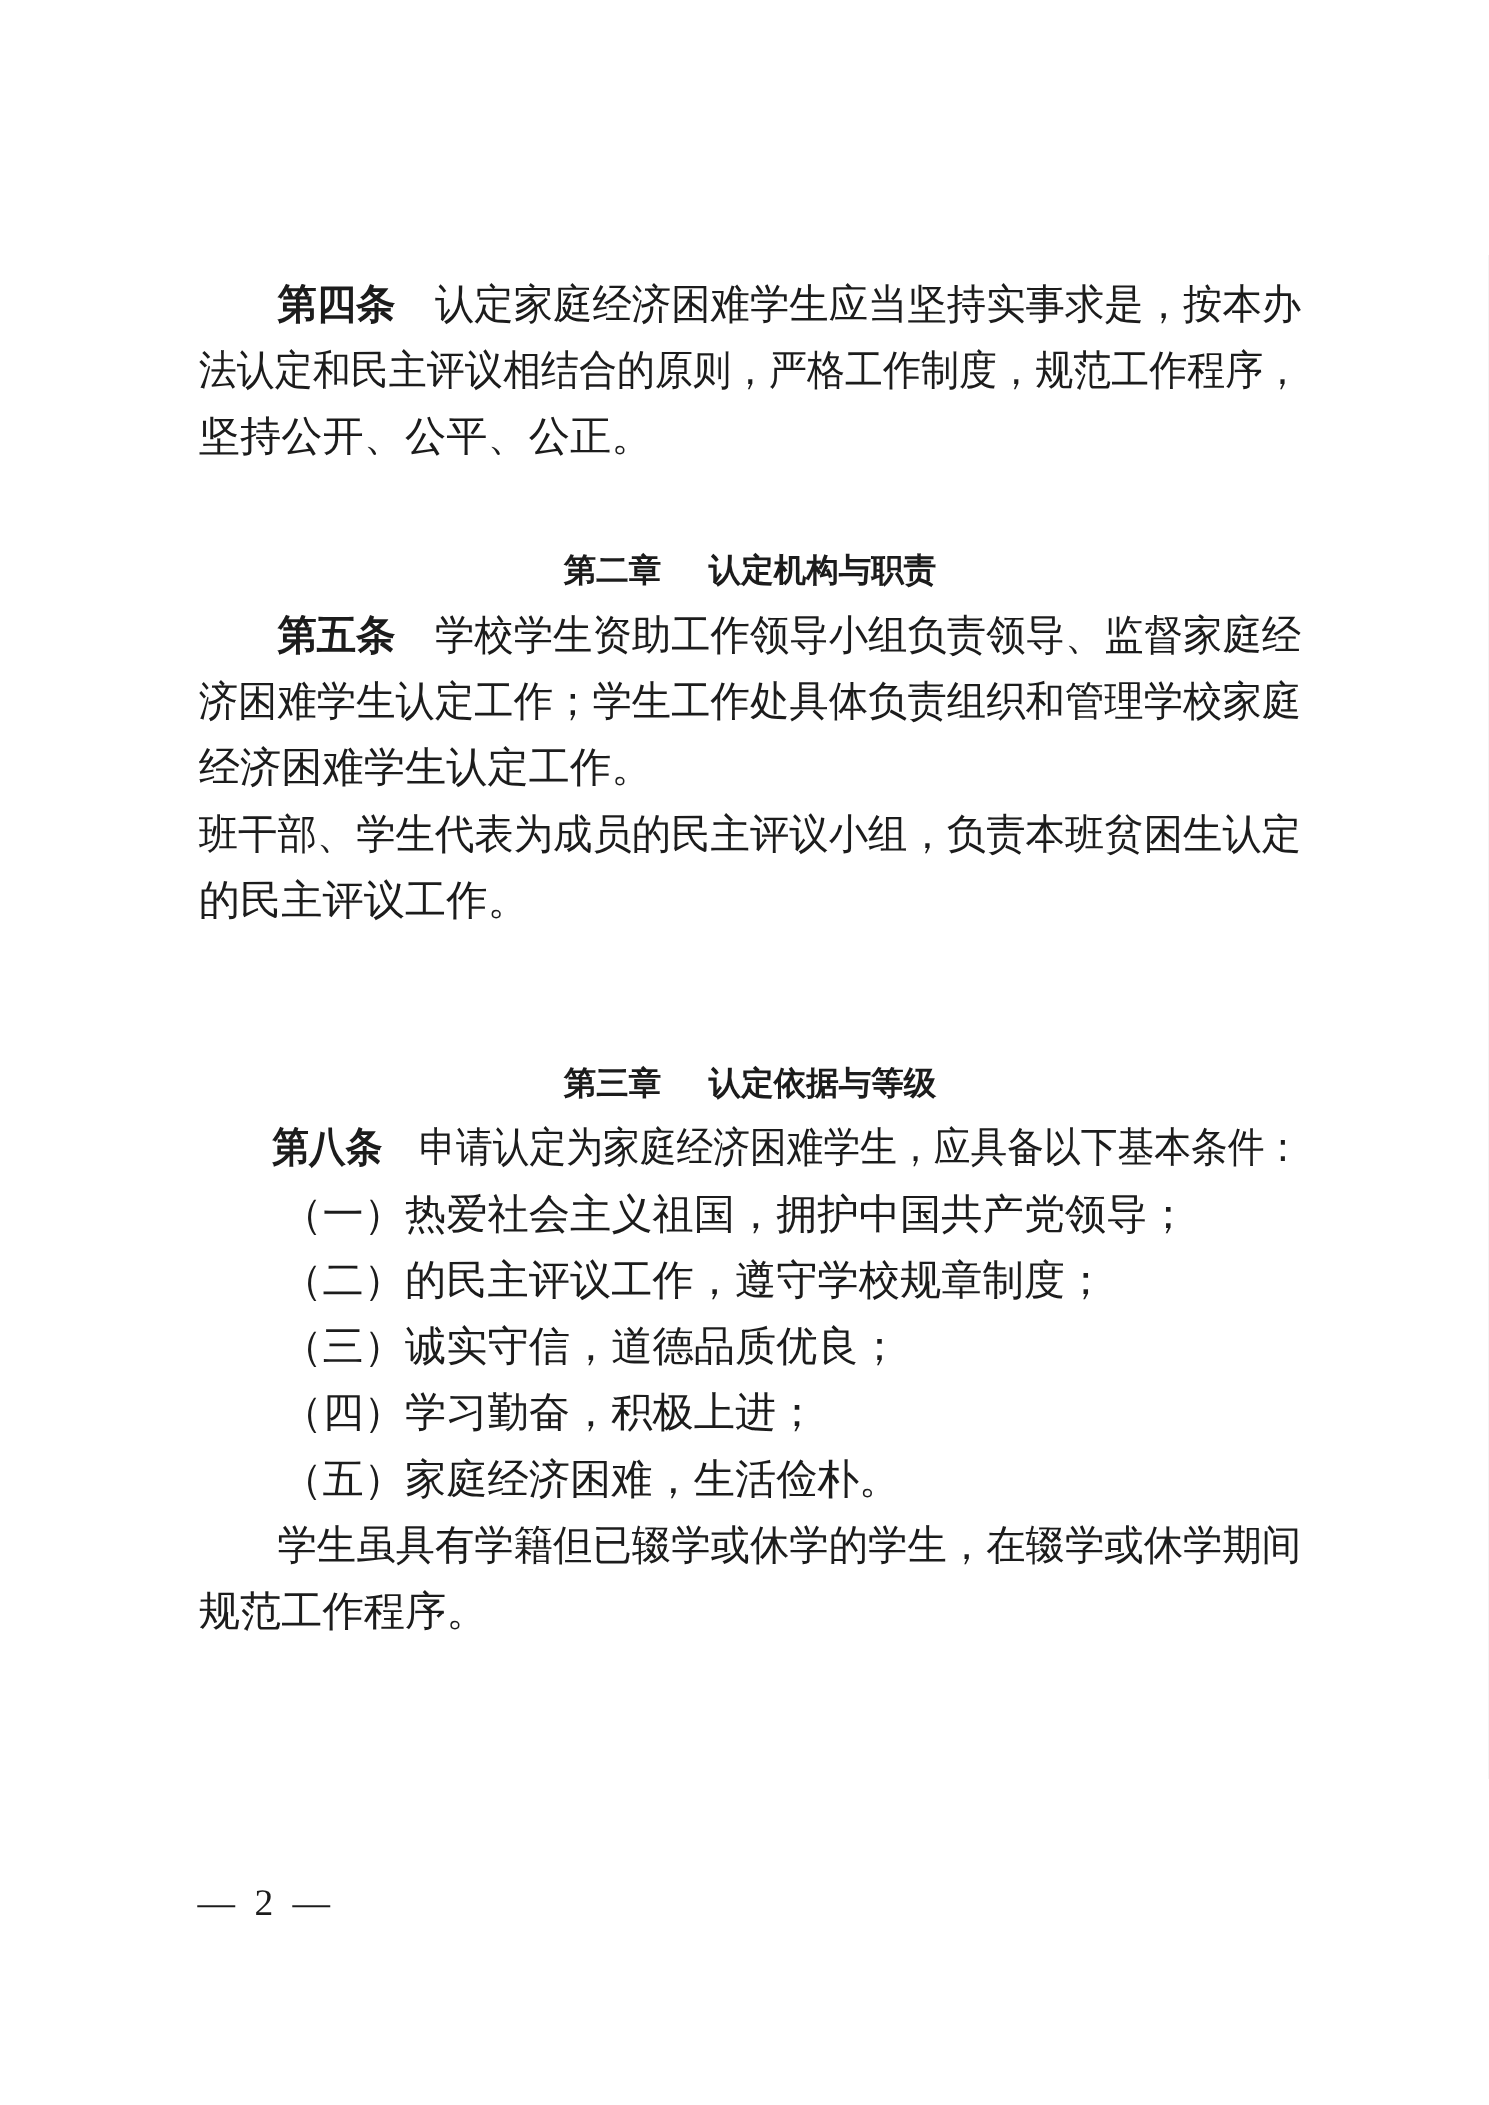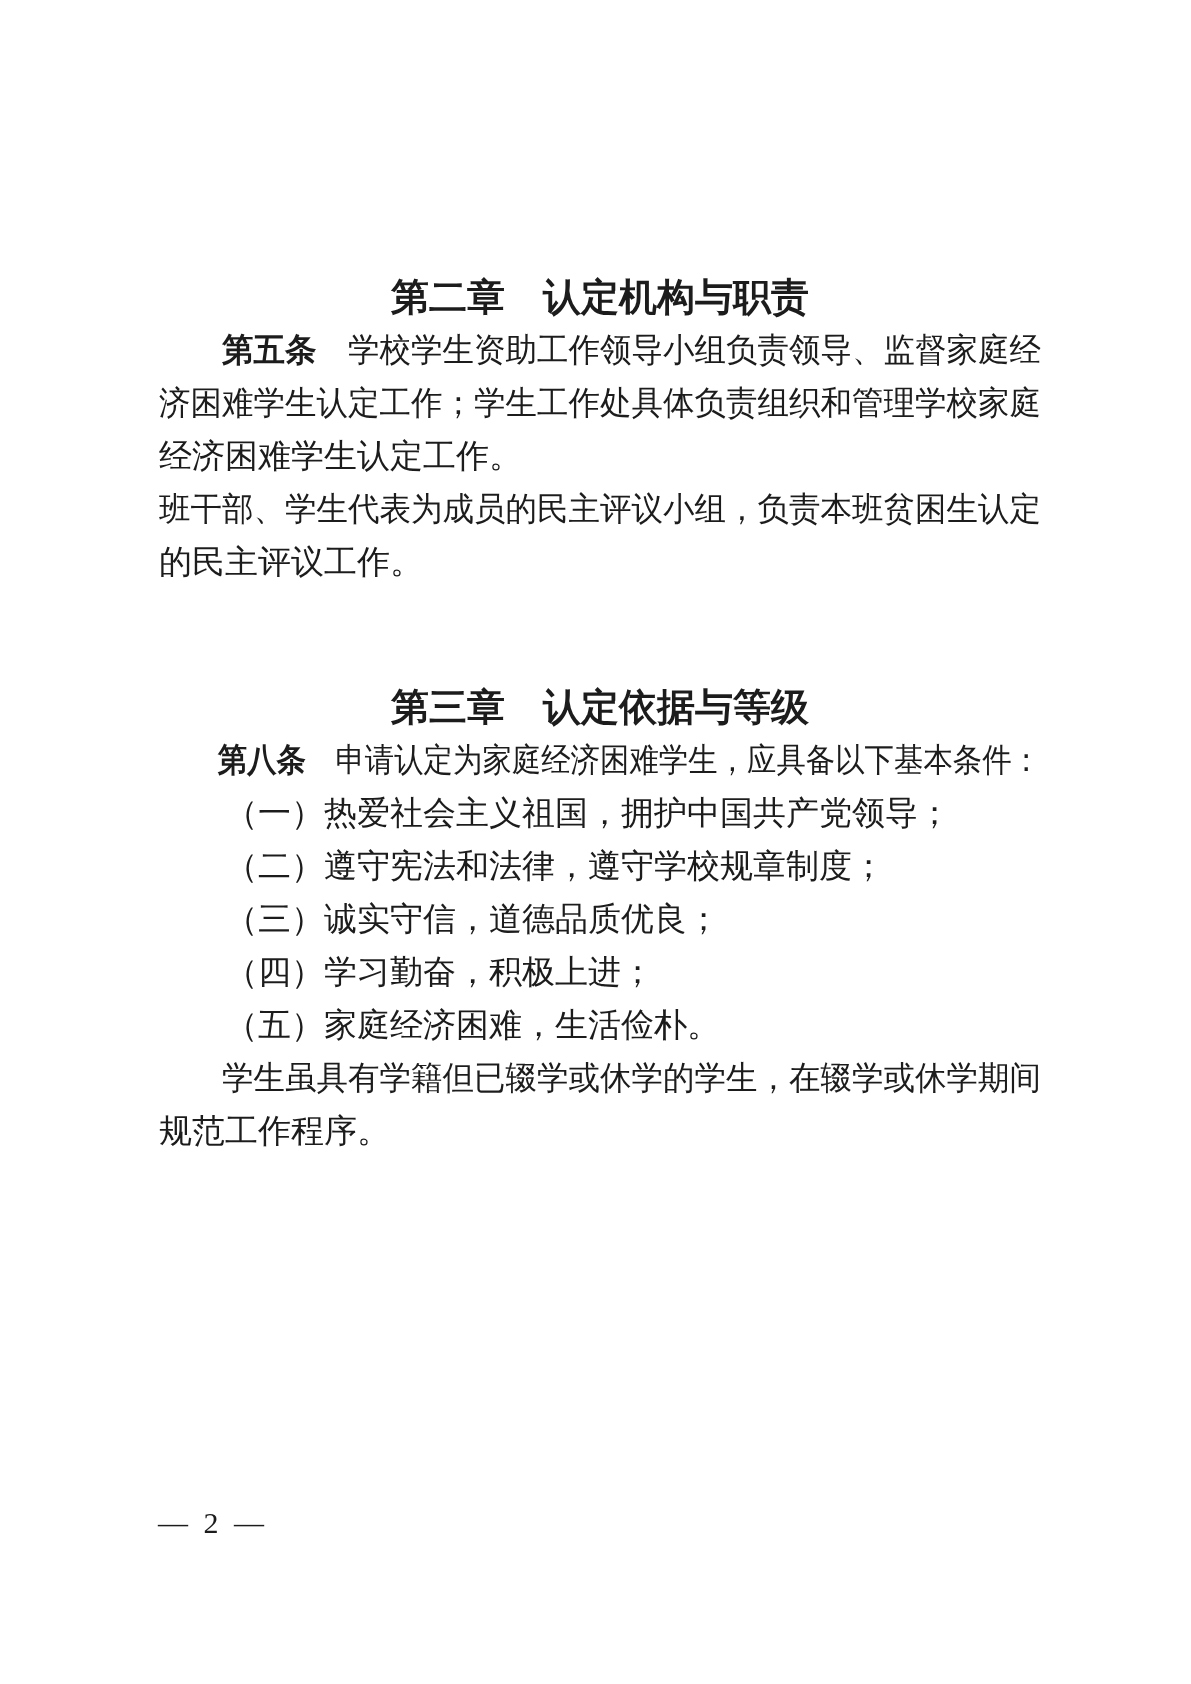--- a/index.html
+++ b/index.html
@@ -27,41 +27,46 @@
   .ln-in { display: inline-block; white-space: nowrap; vertical-align: top; }
   .indent { padding-left: 66px; }
   .art-label { font-weight: 700; margin-right: 33px; }
   .chapter {
     margin: 53px 0 0 0;
     height: 53px;
     line-height: 53px;
     text-align: center;
     font-family: "Liberation Sans", "DejaVu Sans", sans-serif;
     font-weight: 700;
-    font-size: 38px;
+    font-size: 26px;
     white-space: nowrap;
   }
   .chapter--3 { margin-top: 92px; }
   .chapter-title { margin-left: 38px; }
   .page-number {
     position: absolute;
     left: 158px;
     top: 1500px;
     font-size: 30px;
     line-height: 45px;
     letter-spacing: 4px;
     color: #1c1c1c;
   }
 </style>
 </head>
 <body>
 
 <div class="page">
   <div class="content">
 
+    <div class="para">
+      <div class="line"><span class="ln-in fit indent" style="transform-origin: 0px 50%; transform: scaleX(0.954545);"><b class="art-label">第四条</b><span>认定家庭经济困难学生应当坚持实事求是，按本办</span></span></div>
+      <div class="line"><span class="ln-in fit" style="transform-origin: 0px 50%; transform: scaleX(0.92163);">法认定和民主评议相结合的原则，严格工作制度，规范工作程序，</span></div>
+      <div class="line"><span class="ln-in">坚持公开、公平、公正。</span></div>
+    </div>
 
     <div class="chapter">
       <span>第二章</span><span class="chapter-title">认定机构与职责</span>
     </div>
 
     <div class="para">
       <div class="line"><span class="ln-in fit indent" style="transform-origin: 0px 50%; transform: scaleX(0.954545);"><b class="art-label">第五条</b><span>学校学生资助工作领导小组负责领导、监督家庭经</span></span></div>
       <div class="line"><span class="ln-in fit" style="transform-origin: 0px 50%; transform: scaleX(0.954545);">济困难学生认定工作；学生工作处具体负责组织和管理学校家庭</span></div>
       <div class="line"><span class="ln-in">经济困难学生认定工作。</span></div>
     </div>
@@ -72,21 +77,21 @@
       <div class="line"><span class="ln-in">的民主评议工作。</span></div>
     </div>
 
     <div class="chapter chapter--3">
       <span>第三章</span><span class="chapter-title">认定依据与等级</span>
     </div>
 
     <div class="para">
       <div class="line"><span class="ln-in fit indent" style="transform-origin: 0px 50%; transform: scaleX(0.890909);"><b class="art-label">第八条</b><span>申请认定为家庭经济困难学生，应具备以下基本条件：</span></span></div>
       <div class="line"><span class="ln-in indent">（一）热爱社会主义祖国，拥护中国共产党领导；</span></div>
-      <div class="line"><span class="ln-in indent">（二）遵守宪法和法律，遵守学校规章制度；</span></div>
+      <div class="line"><span class="ln-in indent">（二）的民主评议工作，遵守学校规章制度；</span></div>
       <div class="line"><span class="ln-in indent">（三）诚实守信，道德品质优良；</span></div>
       <div class="line"><span class="ln-in indent">（四）学习勤奋，积极上进；</span></div>
       <div class="line"><span class="ln-in indent">（五）家庭经济困难，生活俭朴。</span></div>
       <div class="line"><span class="ln-in fit indent" style="transform-origin: 0px 50%; transform: scaleX(0.954545);">学生虽具有学籍但已辍学或休学的学生，在辍学或休学期间</span></div>
       <div class="line"><span class="ln-in">规范工作程序。</span></div>
     </div>
 
   </div>
 
   <div class="page-number">— 2 —</div>

